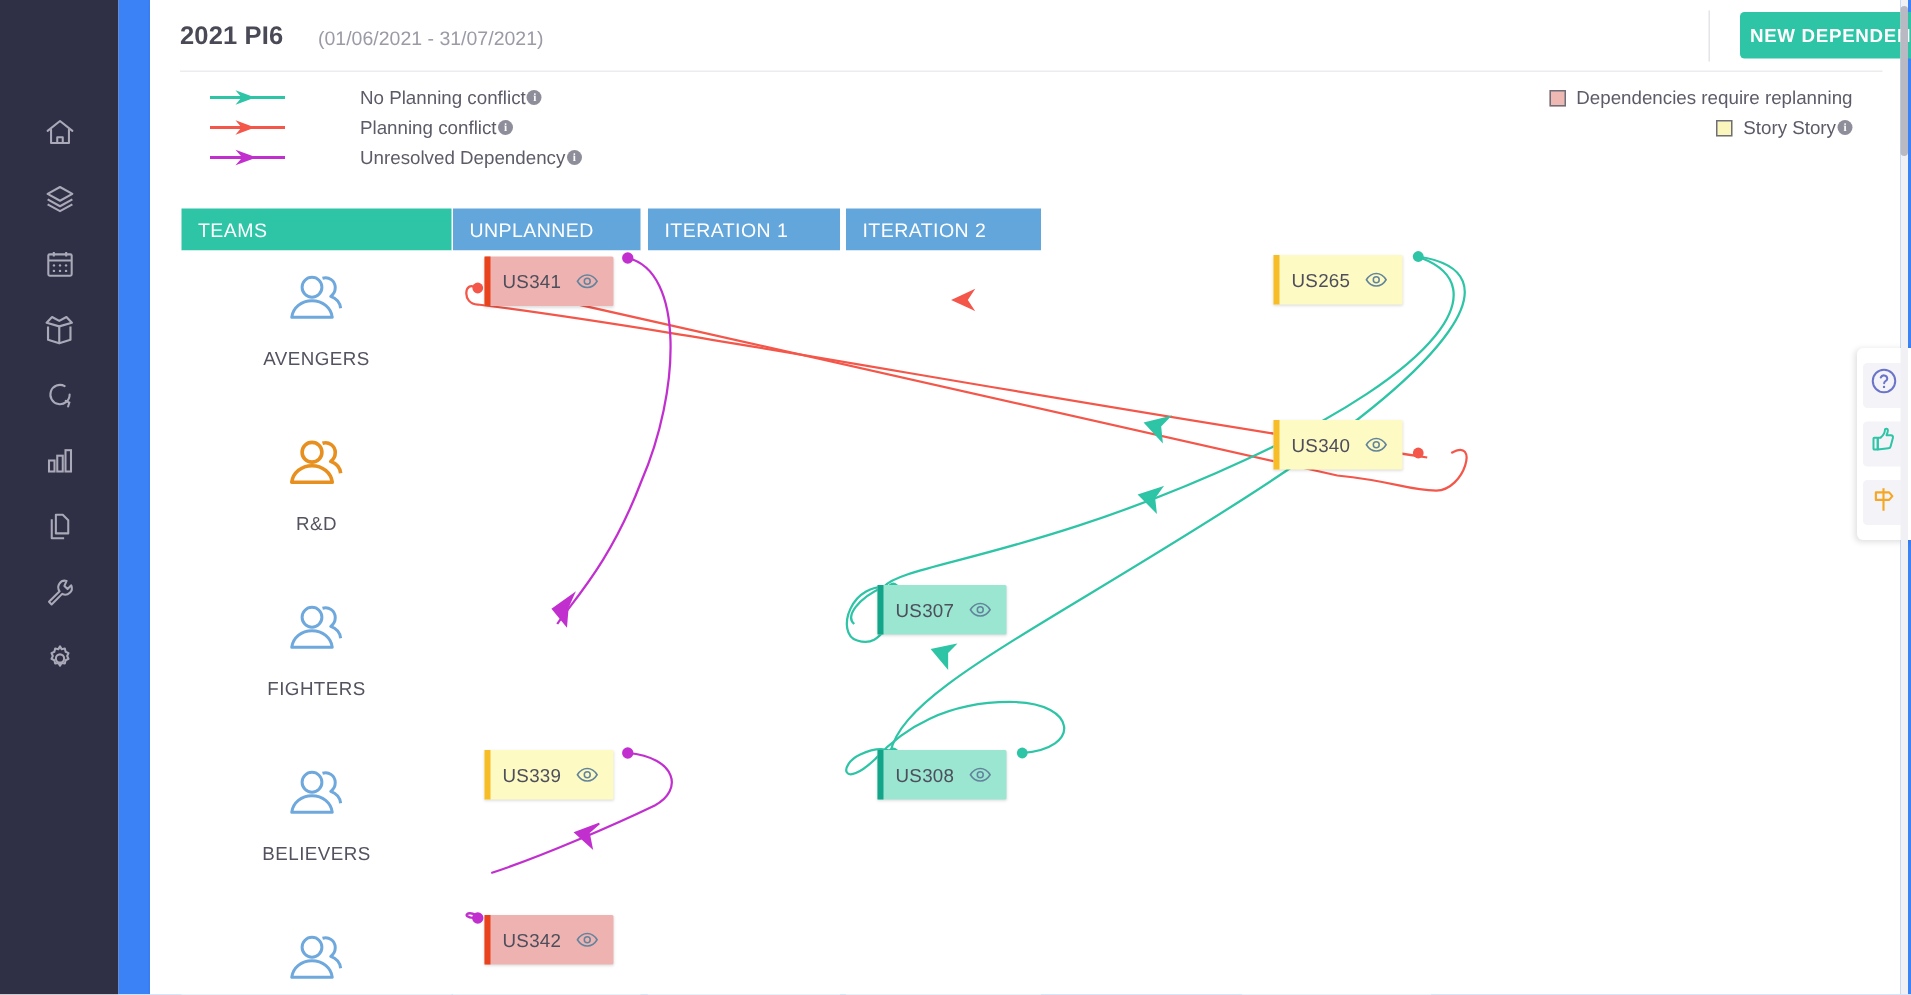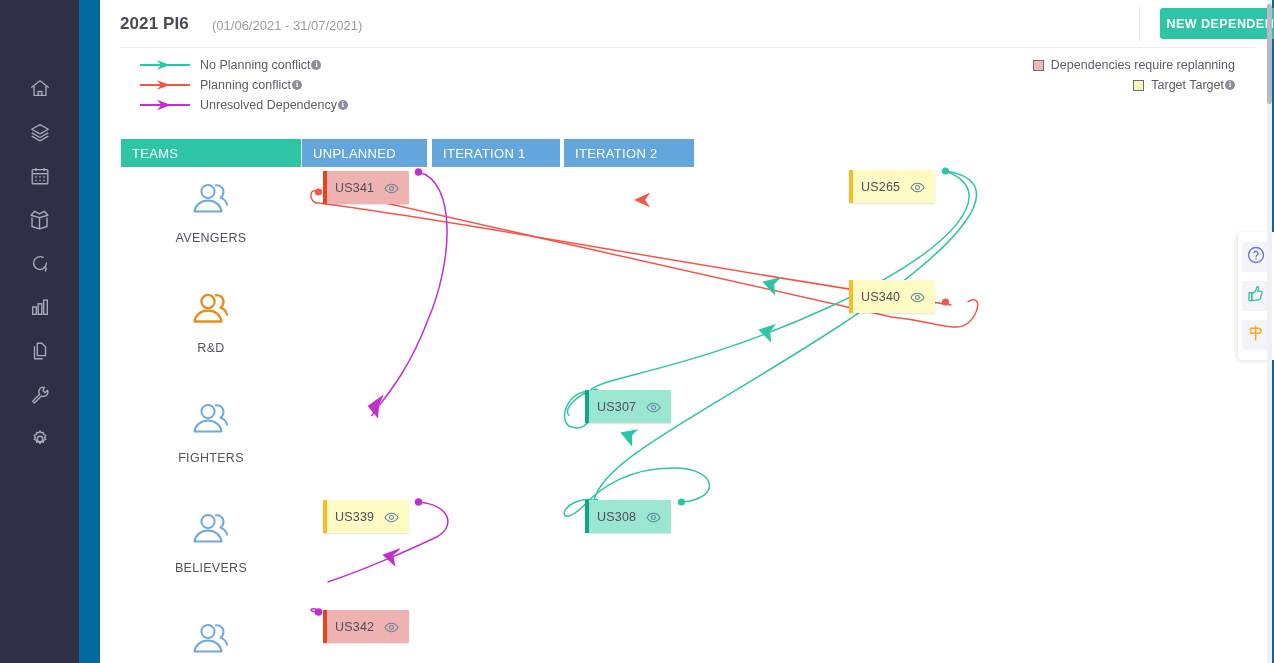--- a/index.html
+++ b/index.html
@@ -19,21 +19,21 @@
   }
   #leftnav .nav-item {
     position: absolute; left: 0; width: 79px; height: 44px;
     display: flex; align-items: center; justify-content: center;
   }
   #leftnav svg { display: block; }
 
   
   #main {
     position: absolute; left: 79px; top: 0; width: 1195px; height: 663px;
-    background: #0369a1;
+    background: #3b82f6;
   }
   #page {
     position: absolute; left: 21px; top: 0; width: 1167px; height: 663px;
     background: #ffffff;
     box-shadow: 0 0 2px rgba(0,0,0,0.07);
   }
 
   
   #header { position: absolute; left: 0; top: 0; width: 1167px; height: 48px; }
   #pi-title {
@@ -58,21 +58,21 @@
 
   #hdr-rule {
     position: absolute; left: 20px; top: 47px; width: 1135px; height: 1px;
     background: #ebebf0;
   }
 
   
   #legend-left { position: absolute; left: 40px; top: 55px; }
   .leg-row { position: relative; height: 20px; display: flex; align-items: center; }
   .leg-line { width: 52px; height: 14px; margin-right: 8px; }
-  .leg-text { font-size: 12.5px; color: #5c5c68; white-space: nowrap; }
+  .leg-text { font-size: 12.5px; color: #5c5c68; white-space: nowrap; margin-left: 40px; }
   .info-i {
     display: inline-block; width: 10px; height: 10px; border-radius: 50%;
     background: #8e8e9b; color: #fff; font-size: 7.5px; line-height: 10px;
     text-align: center; font-weight: 700; vertical-align: super;
     margin-left: 1px; font-family: "Liberation Serif", serif; cursor: pointer;
   }
 
   
   #legend-right { position: absolute; right: 32px; top: 55px; text-align: right; }
   .sw-row { height: 20px; display: flex; align-items: center; justify-content: flex-end; }
@@ -280,21 +280,21 @@
       </div>
     </div>
 
     <div id="legend-right">
       <div class="sw-row">
         <span class="sw-box" style="background:#eeb9b3"></span>
         <span class="sw-text">Dependencies require replanning</span>
       </div>
       <div class="sw-row">
         <span class="sw-box" style="background:#fbf6bb"></span>
-        <span class="sw-text">Target Target</span>
+        <span class="sw-text">Story Story</span>
             <span class="info-i">i</span>
       </div>
     </div>
 
     <div id="board">
       <div id="board-inner">
 
         <div class="col" style="left:181px;width:125px">
           <div class="col-head sprint">UNPLANNED</div>
           <div class="col-body"></div>

